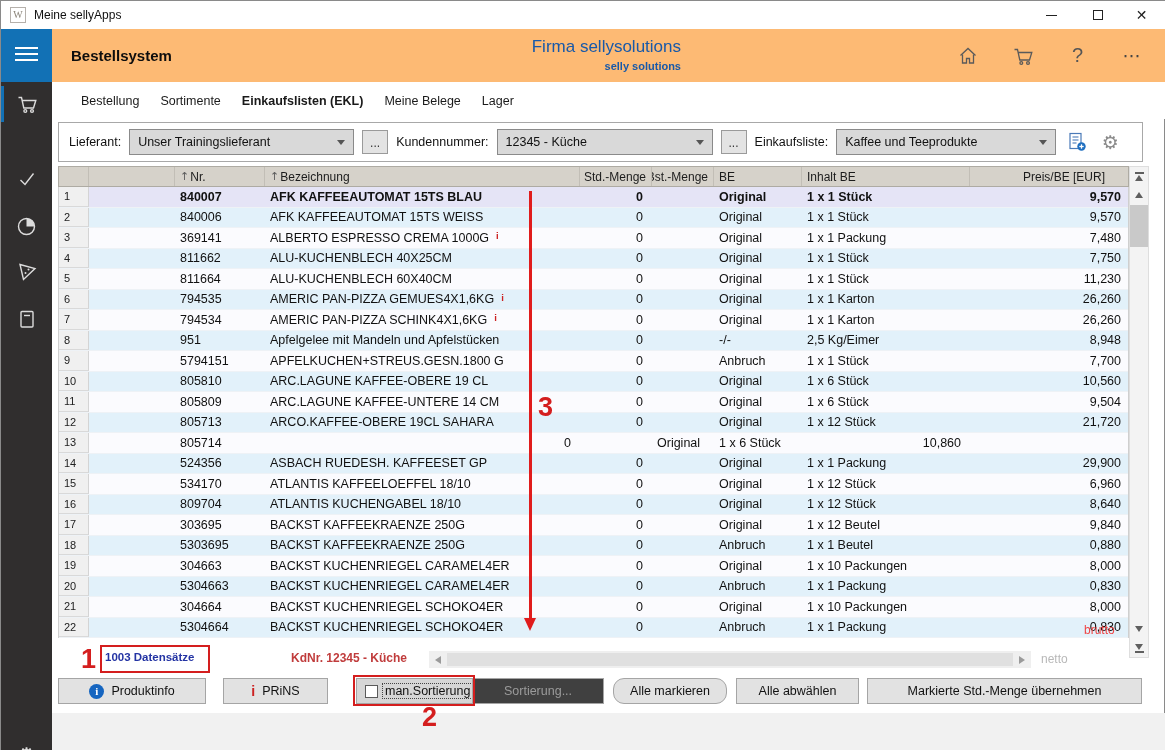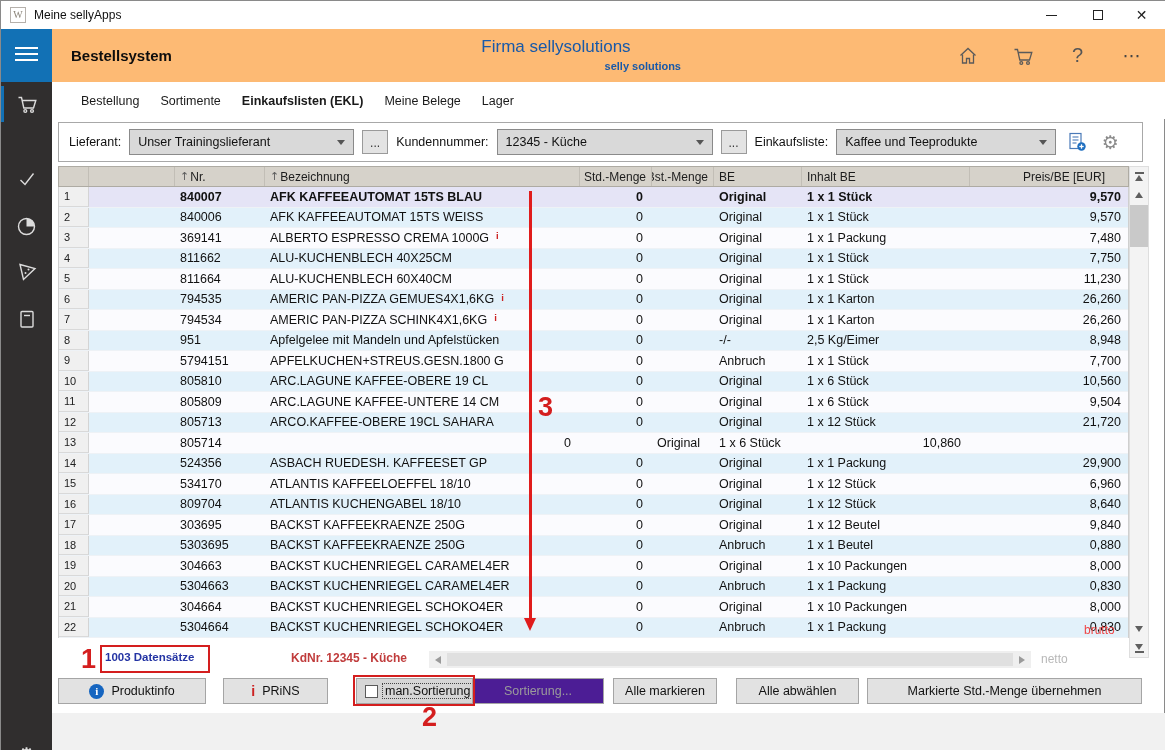--- a/index.html
+++ b/index.html
@@ -24,21 +24,21 @@
   .hamburger .bar { position:absolute; left:14px; width:23px; height:2px; background:#fff; }
   .active-bar { position:absolute; left:0; top:57px; width:3px; height:36px; background:#1271b5; }
   .side-icon { position:absolute; left:0; width:51px; height:40px; display:flex; align-items:center; justify-content:center; }
   .side-icon svg { stroke:#dcdcdc; fill:none; stroke-width:1.4; }
   .gear-glyph { font-size:19px; color:#dcdcdc; line-height:1; font-family:"DejaVu Sans",sans-serif; }
 
   
   .header { position:absolute; left:51px; top:28px; width:1114px; height:53px; background:#fdba74; }
   .header-title { position:absolute; left:19px; top:18px; font-size:15px; font-weight:bold; color:#0d0d0d; }
   .header-center { position:absolute; left:379px; top:8px; width:250px; text-align:center; }
-  .company { font-size:17px; color:#1859a9; }
+  .company { font-size:17px; color:#1859a9;text-align:right; }
   .company-sub { font-size:11px; font-weight:bold; color:#1859a9; margin-top:3px;text-align:right; }
   .header-icons { position:absolute; right:6px; top:0; height:53px; display:flex; align-items:center; }
   .hicon { width:55px; height:53px; display:flex; align-items:center; justify-content:center; color:#5a5a5a; }
   .hicon svg { stroke:#5a5a5a; fill:none; stroke-width:1.3; }
   .help-glyph { font-size:20px; color:#555; font-weight:300; }
   .more-glyph { font-size:18px; color:#444; letter-spacing:2px; }
 
   
   .tabs { position:absolute; left:51px; top:81px; width:1114px; height:37px; background:#fff;
           display:flex; align-items:center; padding-left:29px; gap:21px; }
@@ -101,22 +101,22 @@
   .brutto-text { position:absolute; left:1083px; top:622px; font-size:12px; color:#ef4444; }
 
   
   .btn { position:absolute; top:677px; height:26px; background:#e2e2e2; border:1px solid #a5a5a5;
          font-size:12.5px; color:#111; display:flex; align-items:center; justify-content:center; gap:7px; }
   .btn-produktinfo { left:57px; width:148px; }
   .btn-prins { left:222px; width:105px; }
   .chk-panel { left:355px; width:117px; background:#d6d6d6; justify-content:flex-start; padding-left:8px; gap:5px; }
   .checkbox { width:13px; height:13px; background:#fff; border:1px solid #5a5a5a; flex:none; }
   .chk-label { outline:1px dotted #444; padding:0 2px; font-size:12.5px; white-space:nowrap; }
-  .btn-sortierung { left:471px; width:132px; background:#4c1d95; color:#9b9b9b; }
-  .btn-markieren { left:612px; width:104px; }
+  .btn-sortierung { left:471px; width:132px; background:#404040; color:#9b9b9b; }
+  .btn-markieren { left:612px; width:114px;border-radius:11px; }
   .btn-abwaehlen { left:735px; width:123px; }
   .btn-uebernehmen { left:866px; width:275px; }
   .info-ic { width:15px; height:15px; border-radius:50%; background:#1565c0; color:#fff; font-size:11px; font-weight:bold;
              display:flex; align-items:center; justify-content:center; font-family:"Liberation Serif",serif; flex:none; }
   .prins-ic { color:#cc2222; font-weight:bold; font-size:14px; line-height:1; }
   .bottom-strip { position:absolute; left:51px; top:712px; width:1114px; height:37px; background:#f1f1f1; }
 
   
   .ann-num { position:absolute; color:#d41e1e; font-weight:bold; font-size:27px; line-height:1; z-index:30; }
   .ann-1 { left:80px; top:645px; } .ann-2 { left:421px; top:703px; } .ann-3 { left:537px; top:393px; }

